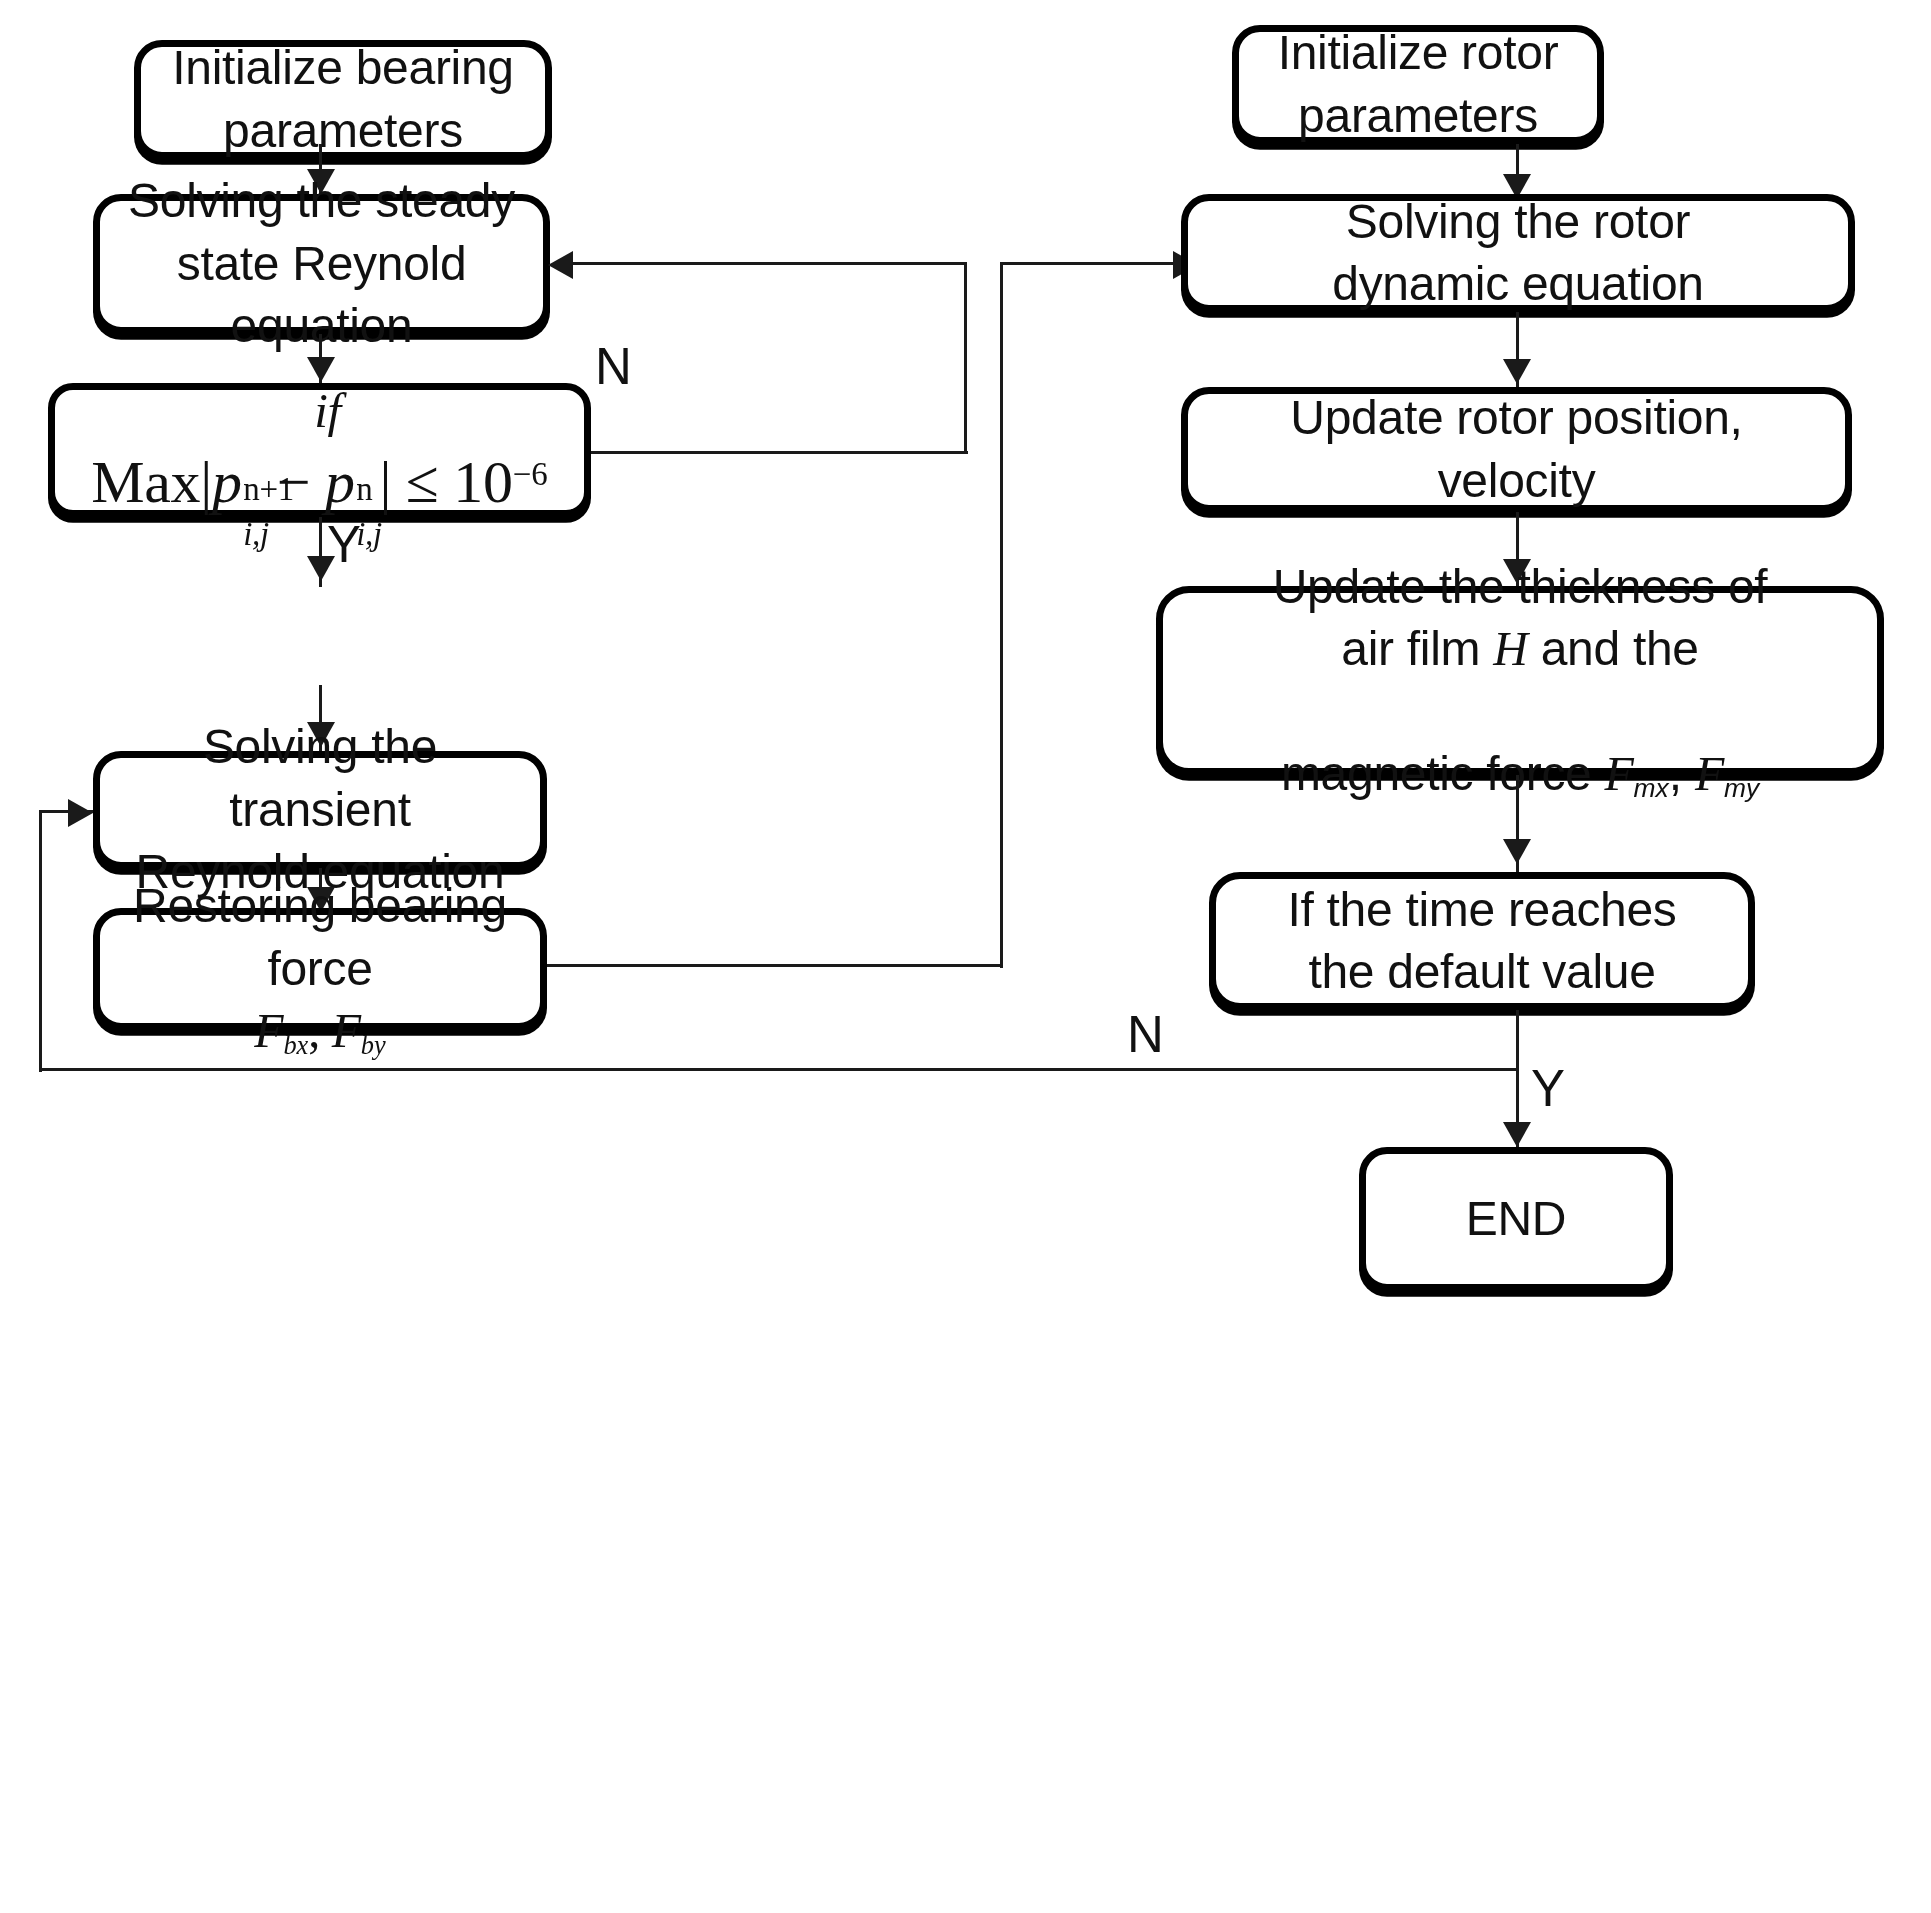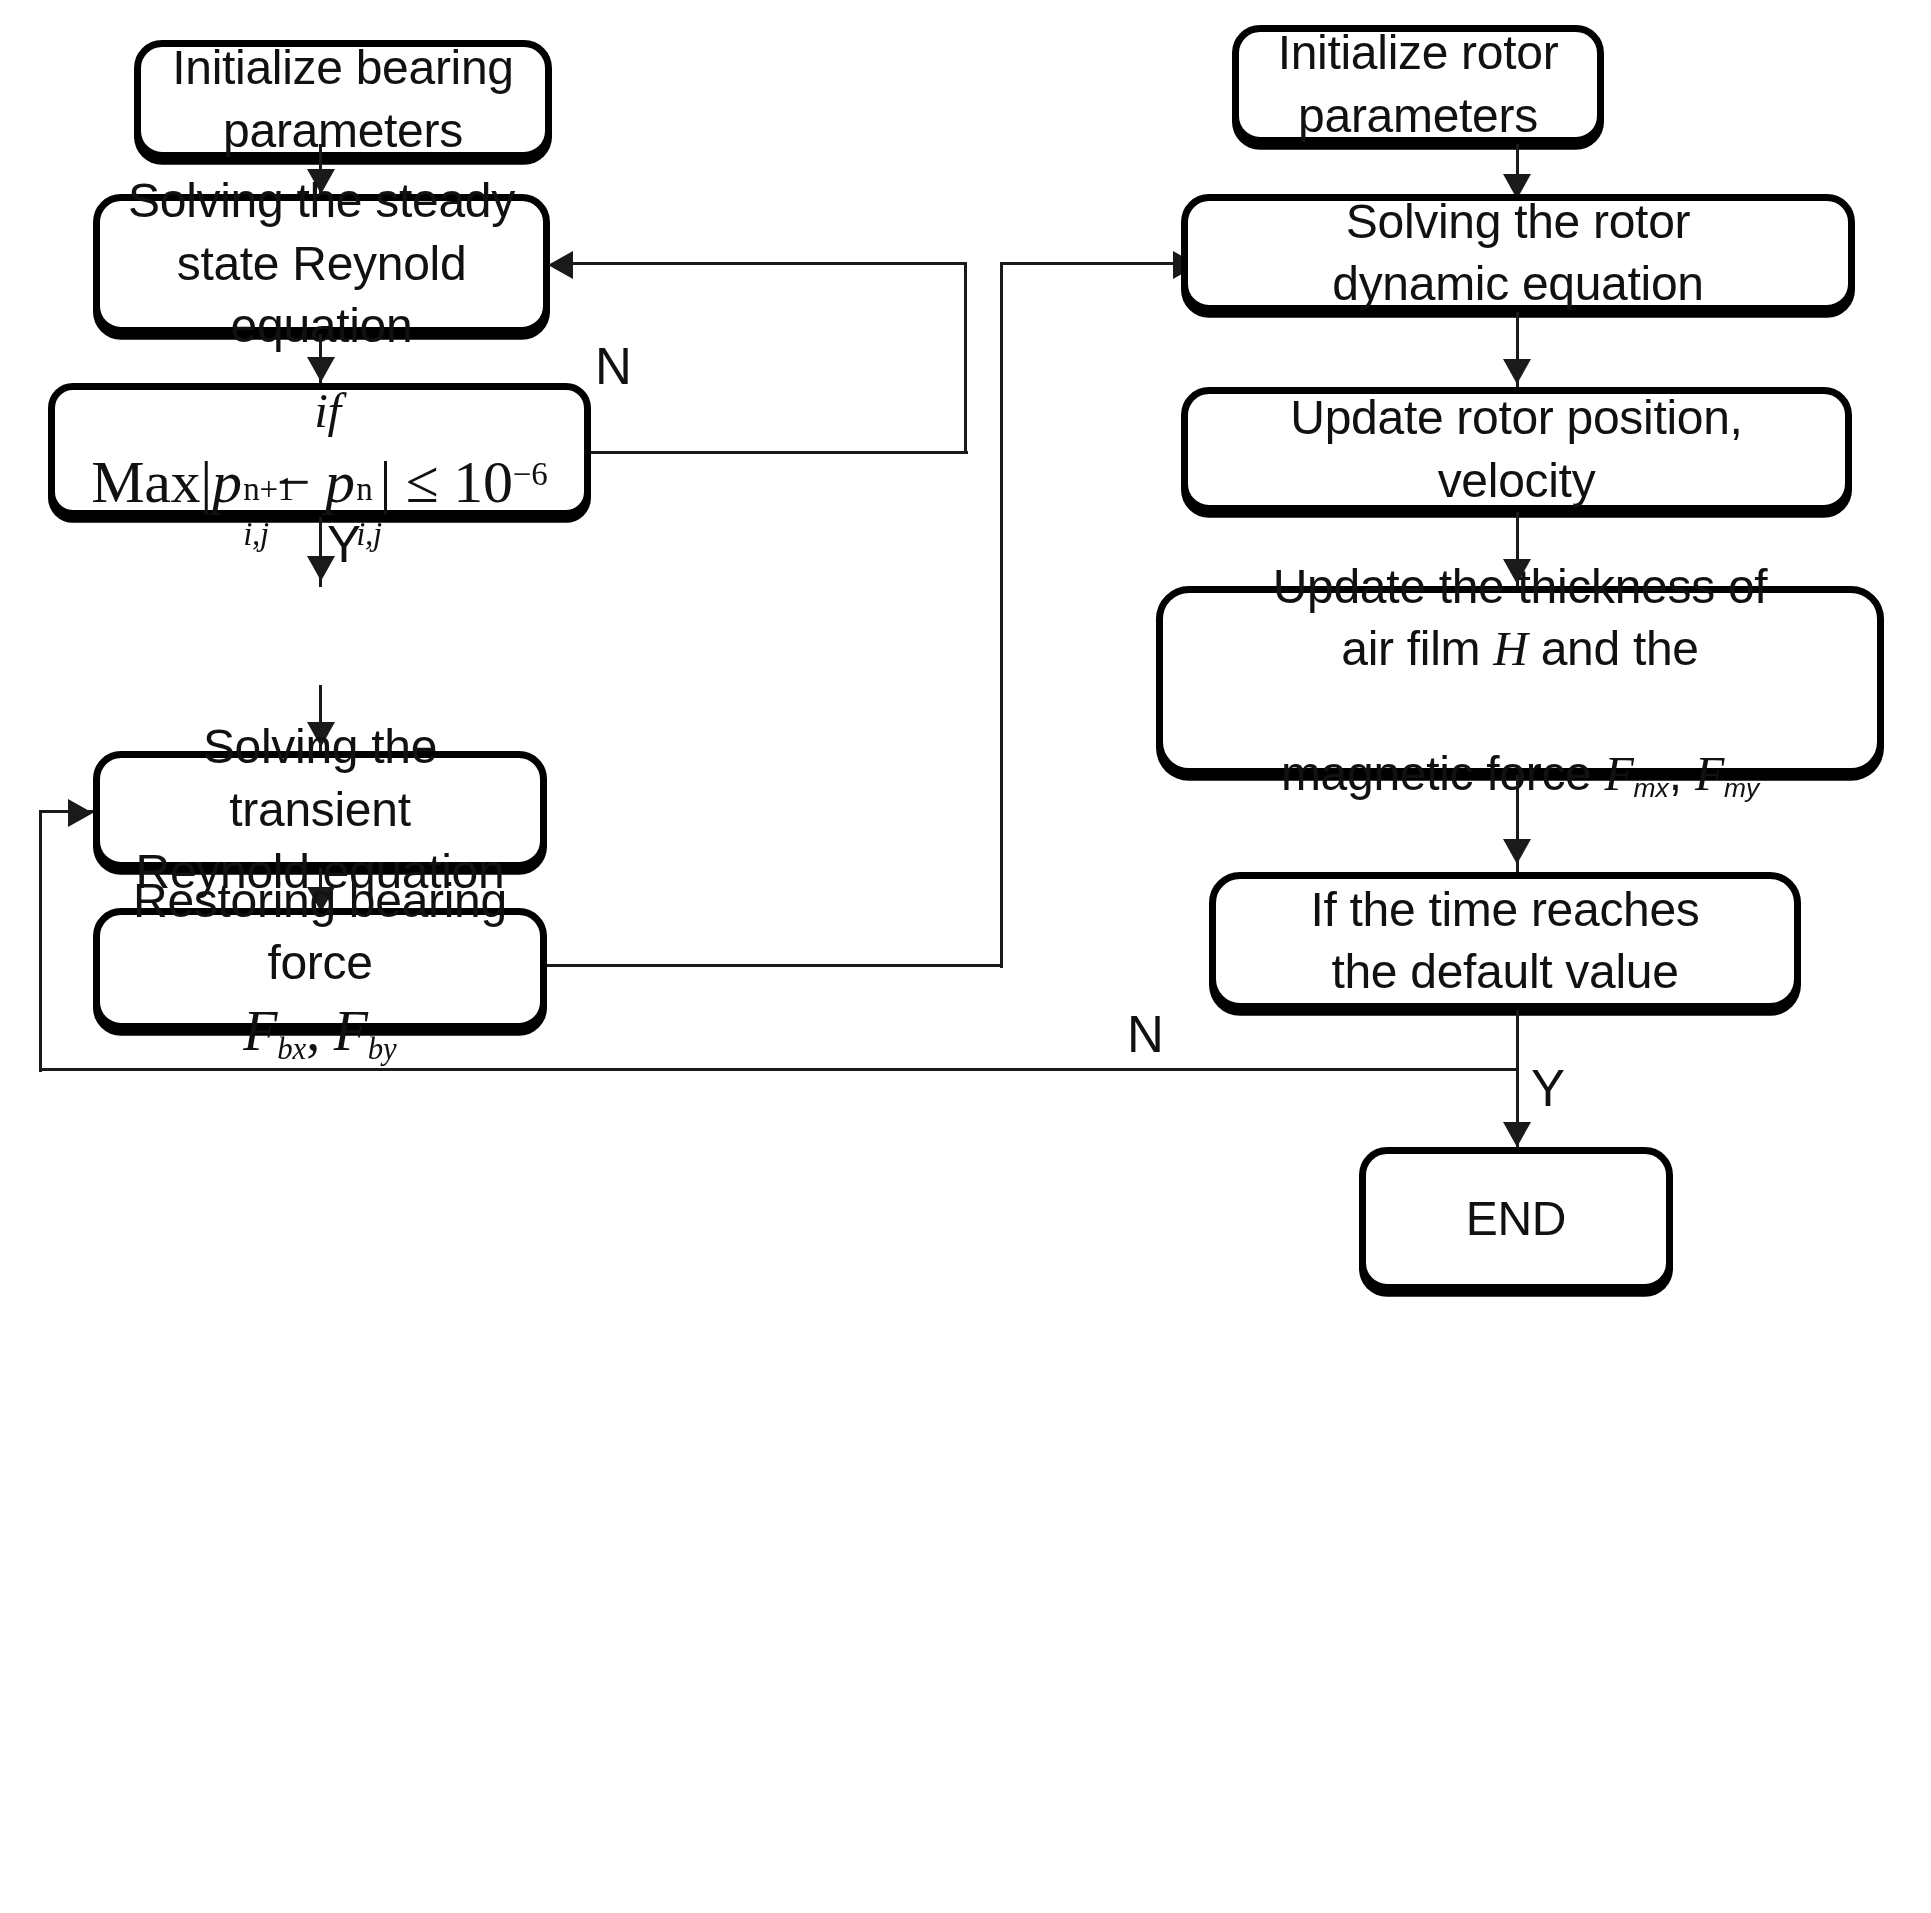--- a/index.html
+++ b/index.html
@@ -106,21 +106,21 @@
       <span class="l2">Reynold equation</span>
     </span>
   </div>
 
   <div class="ln vline" style="left:319px; top:868px; width:3.3px; height:43px;"></div>
   <div class="arrow down" style="left:307px; top:887px;"></div>
 
   <div class="node" style="left:93px; top:908px; width:454px; height:122px;">
     <span class="txt">
       <span>Restoring bearing force</span><br>
-      <span class="math" style="font-size:56px;">
+      <span class="math" style="font-size:48px;">
         <span class="it">F</span><sub class="s">bx</sub><span>,</span>&nbsp;<span class="it">F</span><sub class="s">by</sub>
       </span>
     </span>
   </div>
 
   <div class="ln hline" style="left:547px; top:964px; width:456px; height:3.3px;"></div>
   <div class="ln vline" style="left:1000px; top:262px; width:3.3px; height:706px;"></div>
   <div class="ln hline" style="left:1000px; top:262px; width:181px; height:3.3px;"></div>
   <div class="arrow right" style="left:1173px; top:251px;"></div>
 
@@ -165,21 +165,21 @@
     <span class="txt">
       <span>Update the thickness of</span><br>
       <span class="l2"><span>air film </span><span class="mi">H</span><span> and the</span></span><br>
       <span class="l2"><span>magnetic force </span><span class="mi">F</span><sub class="s">mx</sub><span>,</span>&nbsp;<span class="mi">F</span><sub class="s">my</sub></span>
     </span>
   </div>
 
   <div class="ln vline" style="left:1516px; top:775px; width:3.3px; height:107px;"></div>
   <div class="arrow down" style="left:1503px; top:839px;"></div>
 
-  <div class="node" style="left:1209px; top:872px; width:592px; height:138px; border-radius:31px;">
+  <div class="node" style="left:1209px; top:872px; width:546px; height:138px; border-radius:31px;">
     <span class="txt">
       <span>If the time reaches</span><br>
       <span class="l2">the default value</span>
     </span>
   </div>
 
   <div class="ln vline" style="left:1516px; top:1010px; width:3.3px; height:140px;"></div>
   <div class="arrow down" style="left:1503px; top:1122px;"></div>
   <div class="edgelabel" style="left:1531px; top:1059px;">Y</div>
 

